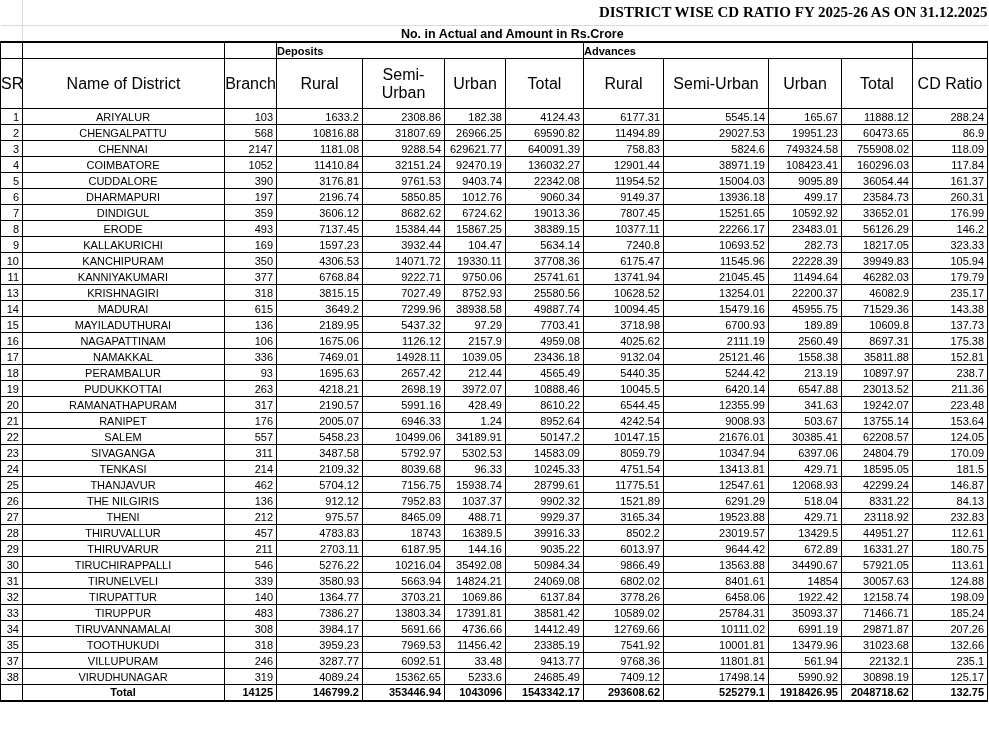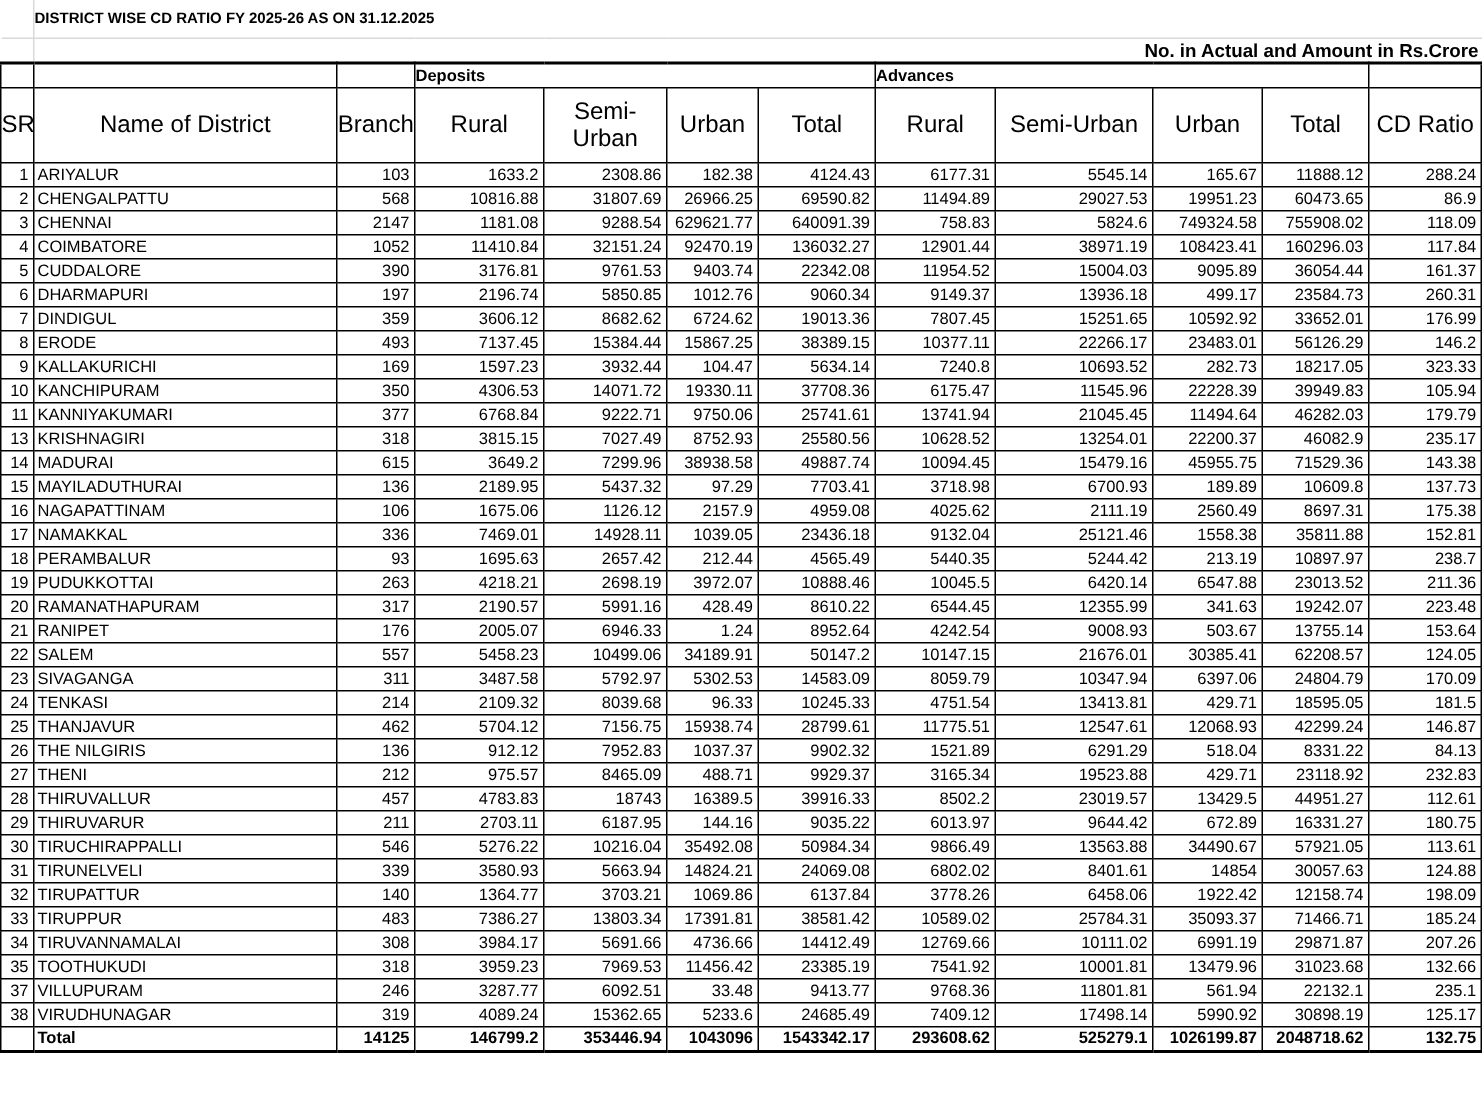--- a/index.html
+++ b/index.html
@@ -13,26 +13,26 @@
   table.grid {
     border-collapse: collapse;
     table-layout: fixed;
     width: 987px;
   }
   td, th { overflow: hidden; white-space: nowrap; padding: 0; }
 
   
   tr.title-row td { height: 25px; border-bottom: 1px solid #d9d9d9; }
   td.title-cell {
-    text-align: left; font-weight: bold; font-size: 10px;
+    text-align: right; font-weight: bold; font-size: 15px; font-family: Liberation Serif, serif;
   }
   td.stub { border-right: 1px solid #d9d9d9; }
   tr.subtitle-row td { height: 15px; }
   td.subtitle-cell {
-    text-align: right; font-weight: bold; font-size: 12.5px;
+    text-align: center; font-weight: bold; font-size: 12.5px;
     border-bottom: 2.5px solid #000; padding-right: 2px; padding-left: 16px;
   }
   td.stub2 { border-right: 1px solid #d9d9d9; border-bottom: 2.5px solid #000; }
 
   
   tr.group-row td {
     height: 15px; border: 1px solid #000;
     font-weight: bold; font-size: 11px; text-align: left; vertical-align: middle;
   }
 
@@ -43,21 +43,21 @@
     white-space: normal;
   }
 
   
   tbody td {
     border: 1px solid #000; height: 14px;
     font-size: 11px; vertical-align: middle; padding: 0 3px;
   }
   tbody tr { height: 16px; }
   td.num { text-align: right; }
-  td.name { text-align: left; padding-left: 2px; }
+  td.name { text-align: center; padding-left: 2px; }
   tr.total-row td { font-weight: bold; border-bottom: 2.5px solid #000; }
 </style>
 </head>
 <body>
 
 <div class="sheet">
   <table class="grid">
     <colgroup>
       <col style="width:22px">
         <col style="width:202px">
@@ -612,19 +612,19 @@
         <tr class="total-row">
           <td class="num"></td>
           <td class="name">Total</td>
           <td class="num">14125</td>
           <td class="num">146799.2</td>
           <td class="num">353446.94</td>
           <td class="num">1043096</td>
           <td class="num">1543342.17</td>
           <td class="num">293608.62</td>
           <td class="num">525279.1</td>
-          <td class="num">1026199.87</td>
+          <td class="num">1918426.95</td>
           <td class="num">2048718.62</td>
           <td class="num">132.75</td>
         </tr>
       </tbody>
   </table>
 </div>
 
 </body></html>

